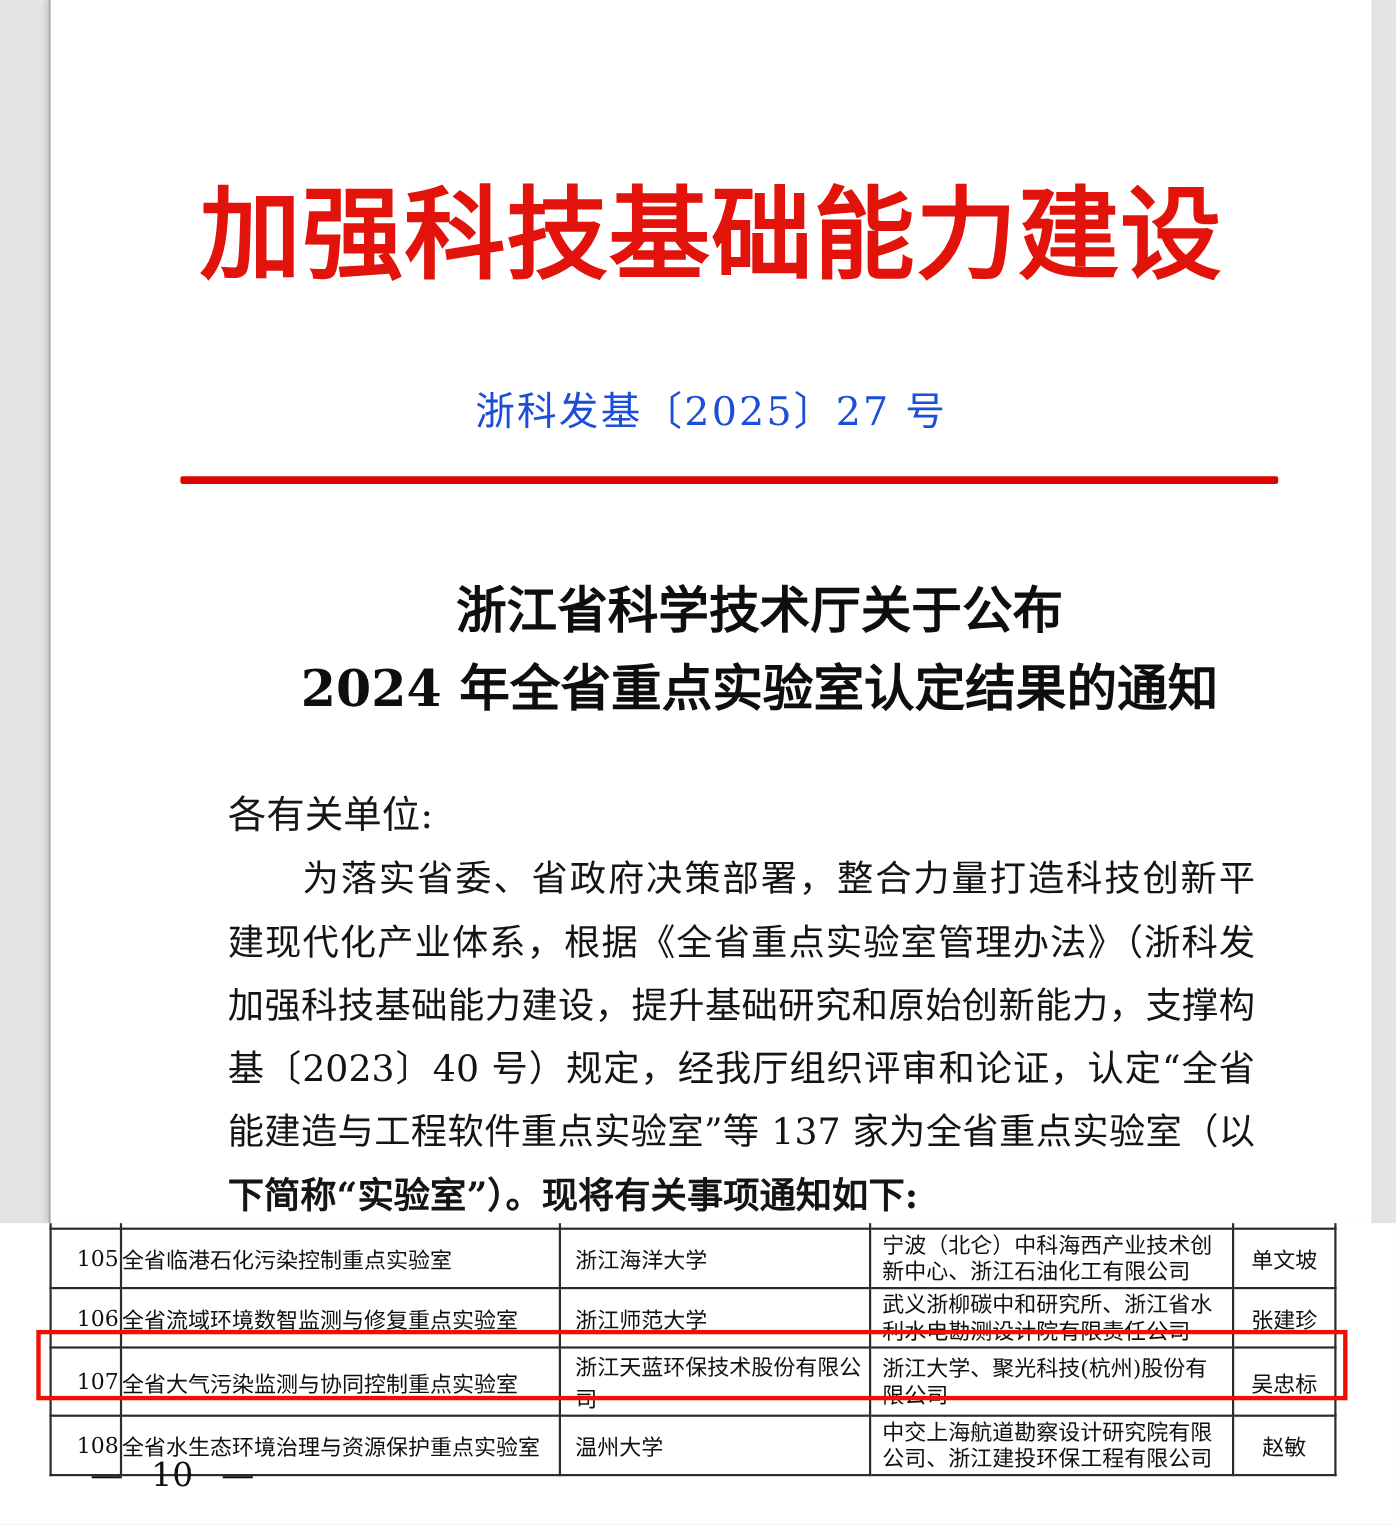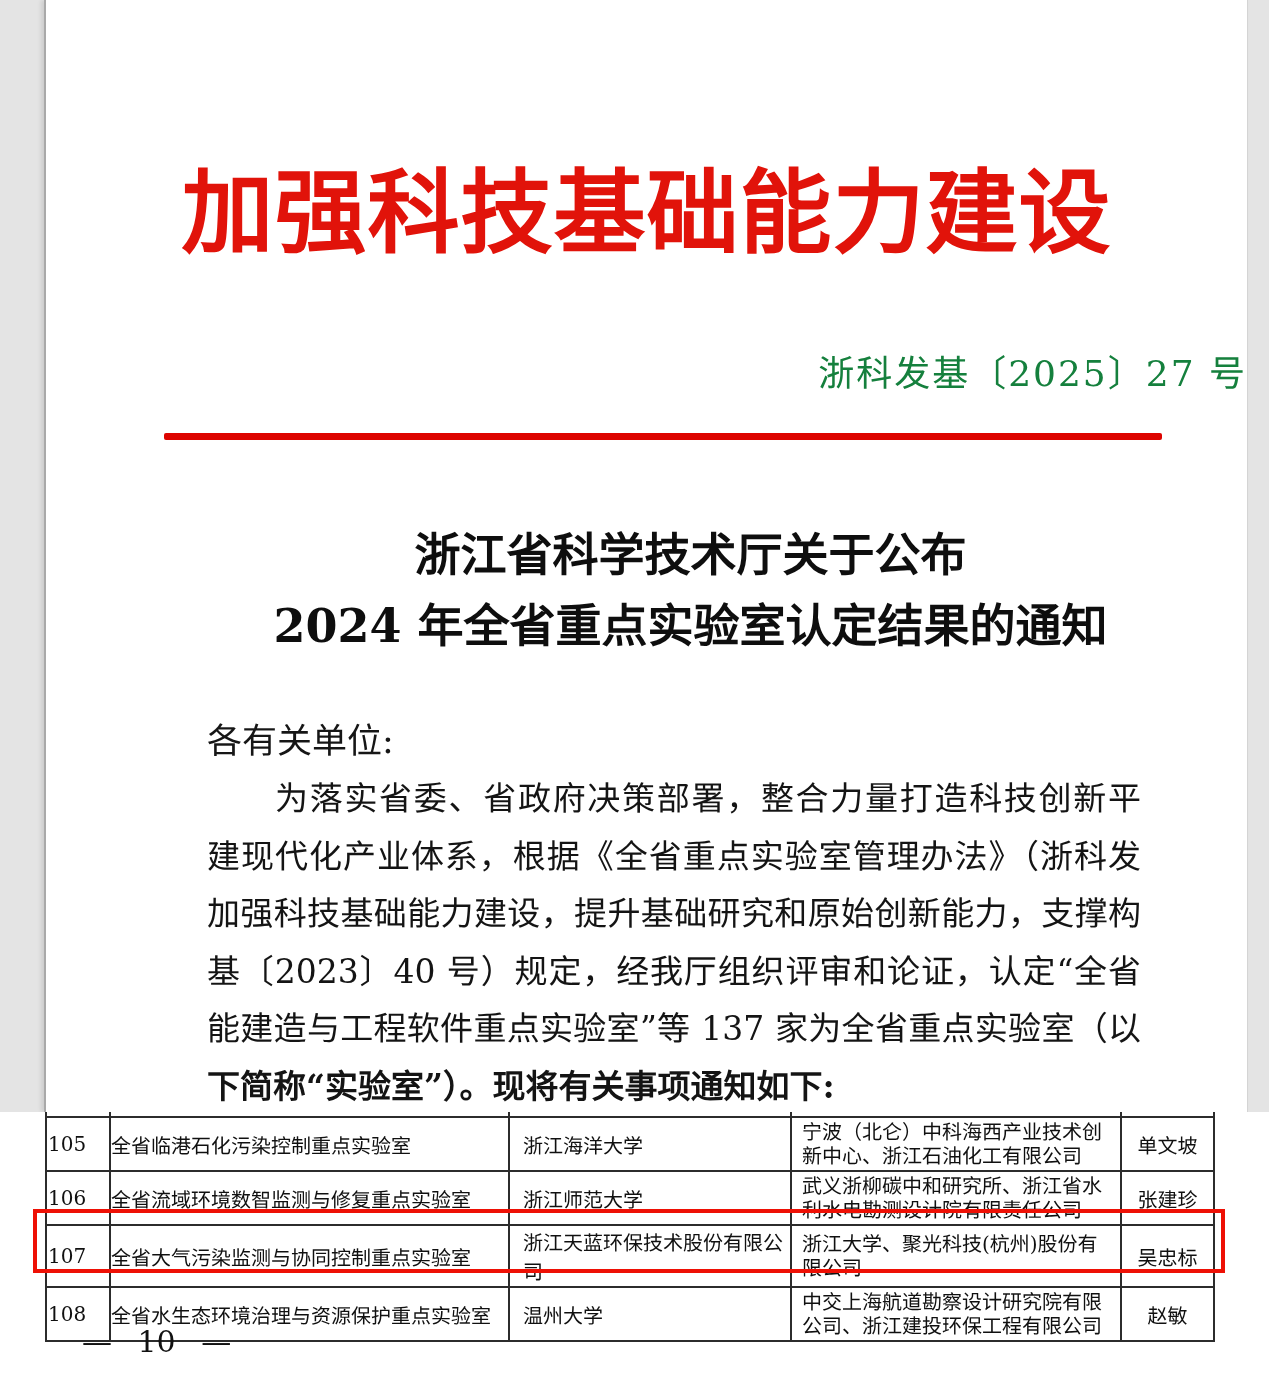--- a/index.html
+++ b/index.html
@@ -32,22 +32,22 @@
   .doc-title {
     position: absolute; top: 138px; left: 0; width: 100%;
     text-align: center;
     font-size: 92px; font-weight: bold;
     color: var(--title-red);
     letter-spacing: 1px;
     white-space: nowrap;
   }
   .doc-number {
     position: absolute; top: 344px; left: 0; width: 100%;
-    text-align: right;
-    font-size: 36px; color: #15803d;
+    text-align: center;
+    font-size: 36px; color: #1d4ed8;
     letter-spacing: 2px;
     white-space: nowrap;
   }
   .red-rule {
     position: absolute; top: 433px; left: 118px;
     width: 998px; height: 7px;
     background: var(--rule-red);
     border-radius: 2px;
   }
   .subject {
@@ -84,21 +84,21 @@
     border-collapse: collapse; table-layout: fixed;
   }
   table.results td {
     border: 2px solid #2c2c2c;
     font-size: 20px; color: #101010;
     vertical-align: middle;
     overflow: hidden;
   }
   tr.stub-row td { border-top: none; height: 5px; padding: 0; }
   tr.data-row { height: 48px; }
-  td.c-no { text-align: left; border-radius: 26px; }
+  td.c-no { text-align: right; border-radius: 26px; }
   td.c-lab { padding-left: 0; }
   td.c-inst { padding-left: 13px; }
   td.c-partners { padding: 2px 6px 2px 10px; line-height: 24px; }
   td.c-director { text-align: center; }
 
   .highlight-box {
     position: absolute; left: 33px; top: 97px;
     width: 1192px; height: 64px;
     border: 4px solid var(--highlight-red);
     pointer-events: none;

